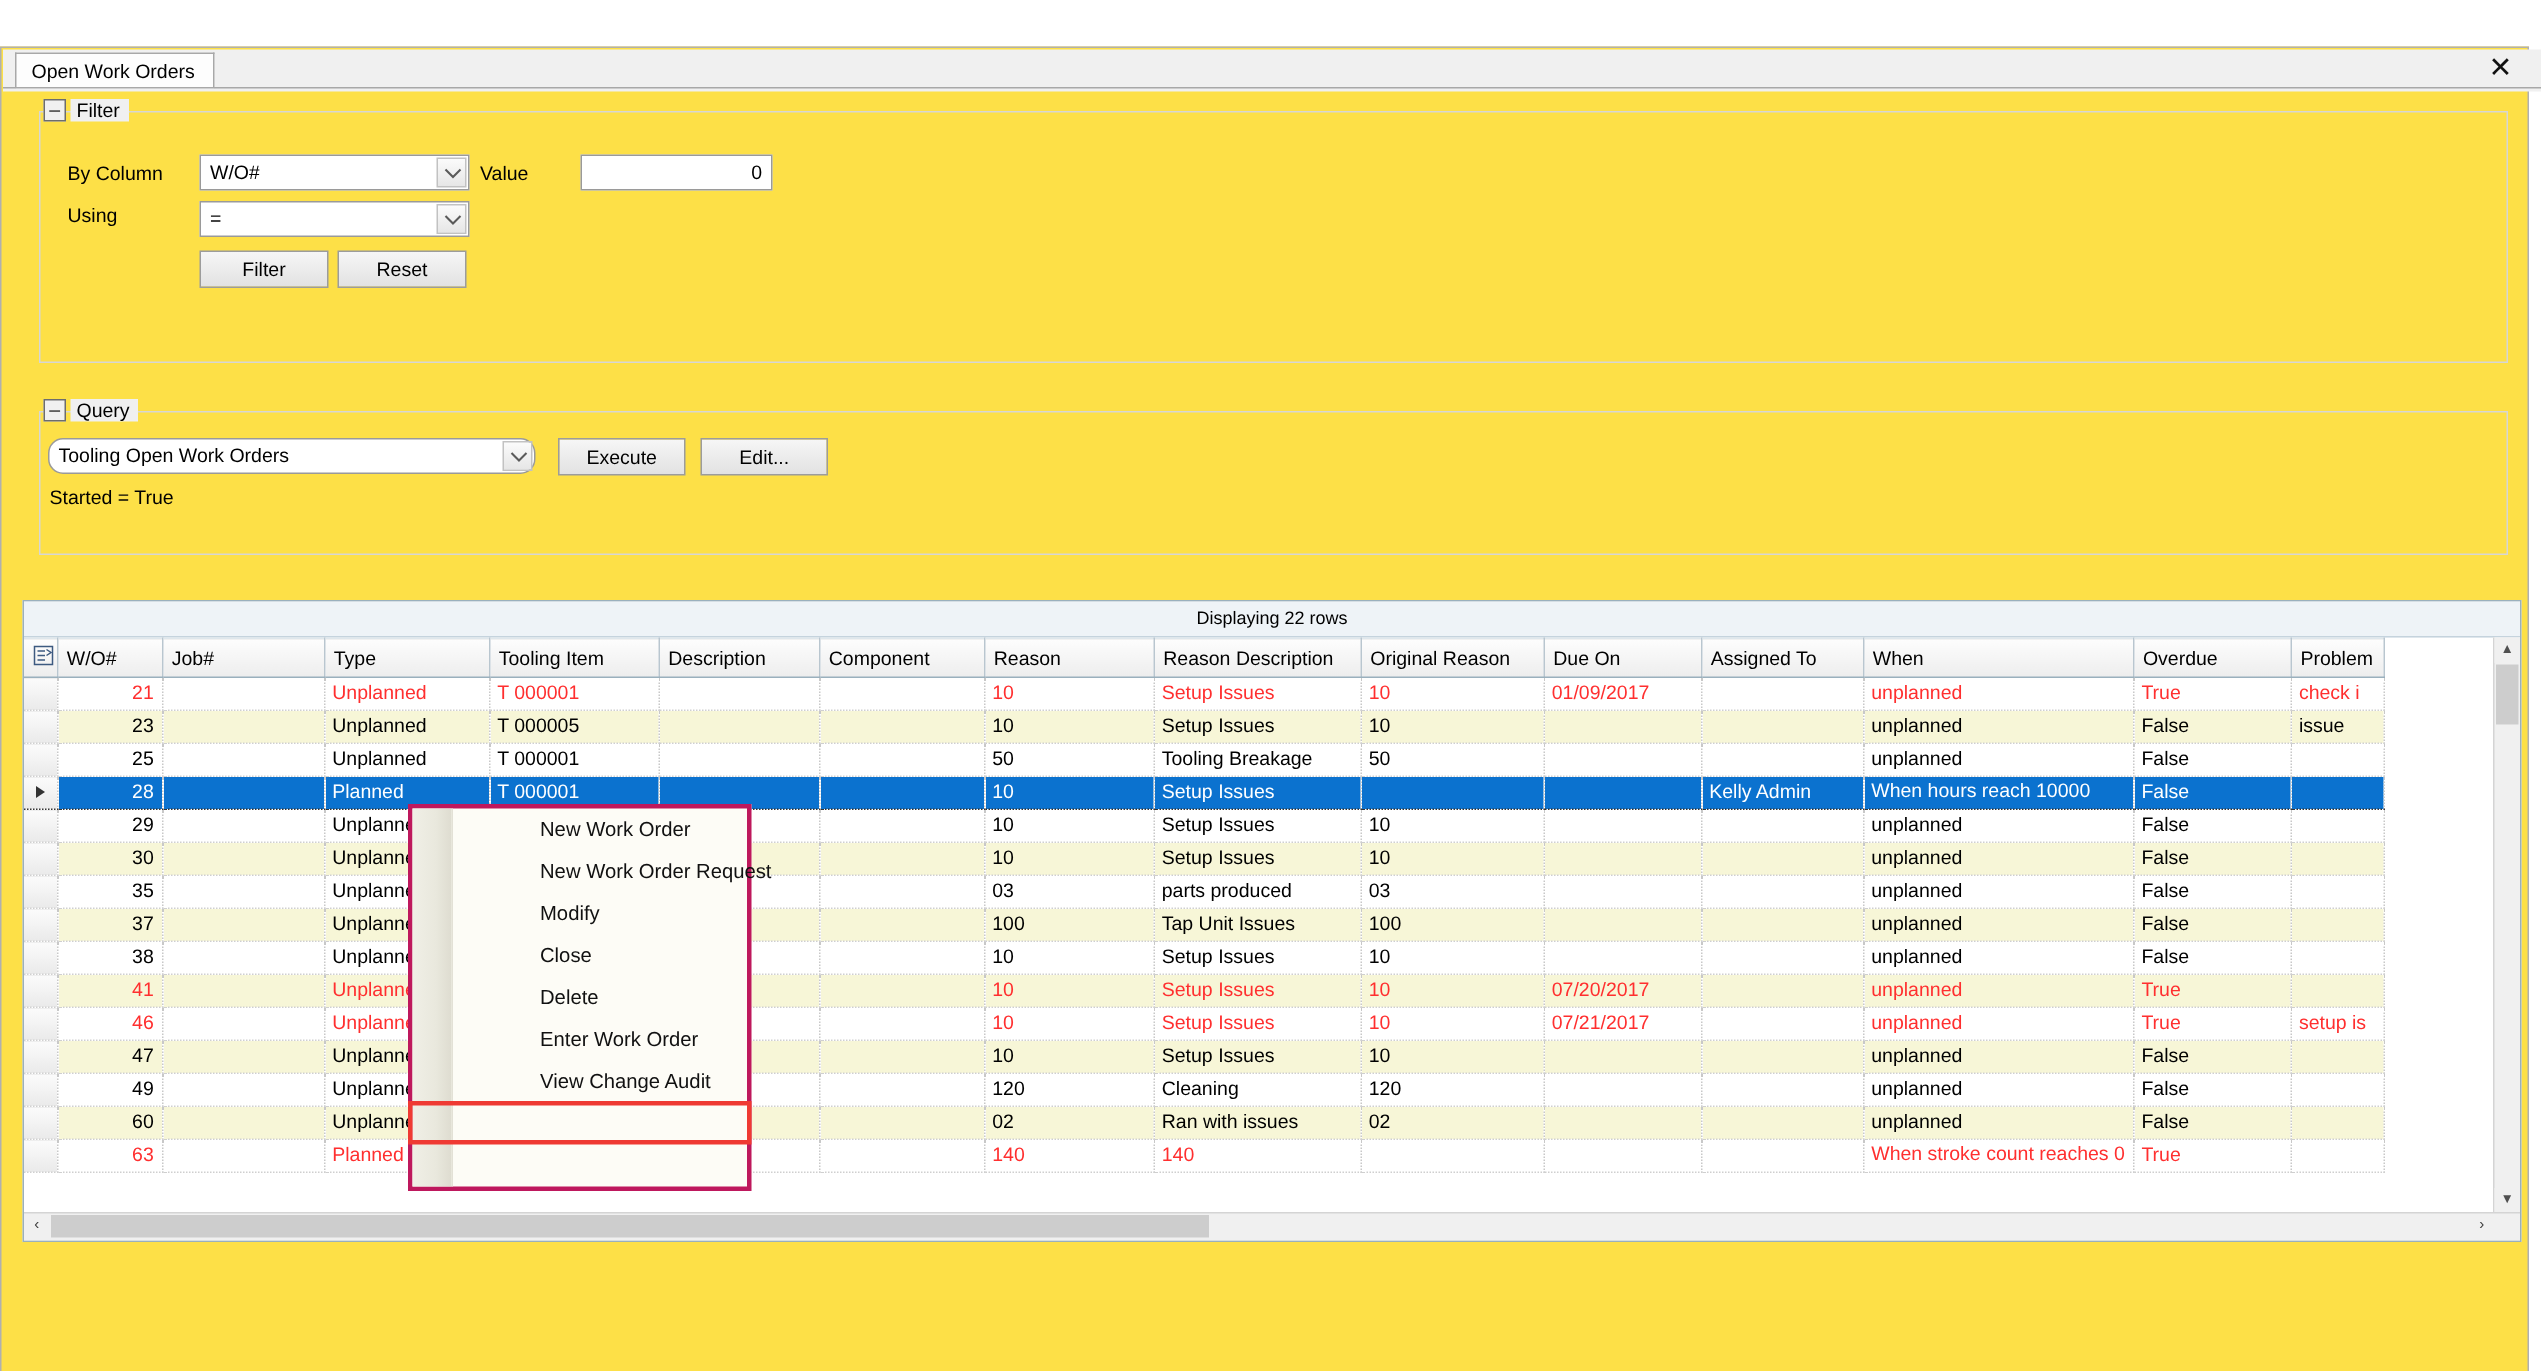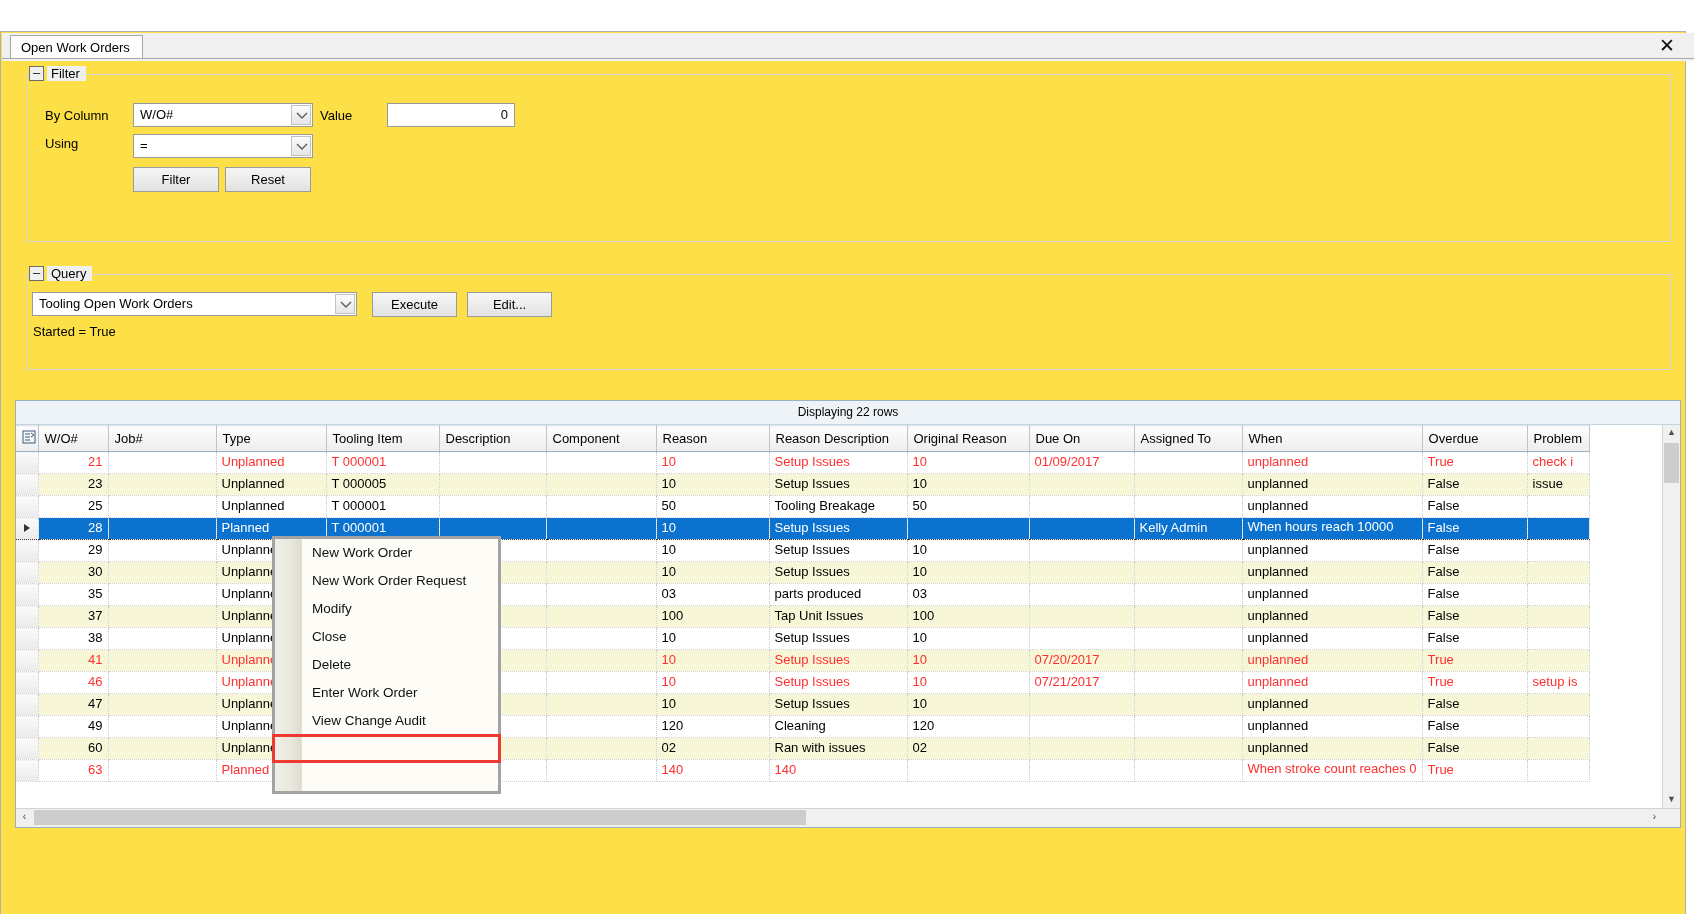--- a/index.html
+++ b/index.html
@@ -197,24 +197,25 @@
   .hs-l,.hs-r{
     position:absolute;top:0;width:17px;height:17px;
     text-align:center;line-height:16px;font-size:10px;color:#404040;
   }
   .hs-l{left:0;}
   .hs-r{right:17px;}
   .hs-thumb{position:absolute;left:18px;top:1px;width:772px;height:15px;background:#cdcdcd;}
   
   .ctxwrap{
     position:absolute;left:271px;top:504px;width:229px;height:258px;
-    border:3px solid #a3a3a3;
+    border:3px solid #be185d;
     box-sizing:border-box;
     background:#fdfcf6;
     z-index:50;
+    padding-left:48px;
   }
   .ctx-gutter{
     position:absolute;left:0;top:0;width:26px;bottom:0;
     background:linear-gradient(90deg,#f0efe6 0%, #e9e8dd 60%, #dedcd0 100%);
     border-right:1px solid #e3e1d6;
   }
   .ctx-item{
     position:relative;
     height:28px;
     line-height:28px;
@@ -278,21 +279,21 @@
     </div>
 
     <div class="btn" style="left:106px;top:92px;width:86px;">Filter</div>
     <div class="btn" style="left:198px;top:92px;width:86px;">Reset</div>
   </div>
 
   <div class="groupbox" style="left:25px;top:242px;width:1646px;height:96px;">
     <div class="collapser">–</div>
     <div class="gb-title">Query</div>
 
-    <div class="combo" style="left:5px;top:17px;width:325px;">
+    <div class="combo" style="left:5px;top:17px;width:325px;border-radius:10px;">
       <span class="val">Tooling Open Work Orders</span>
       <span class="arrow">
         <svg width="12" height="8" viewBox="0 0 12 8">
             <path d="M1 1 L6 6 L11 1" stroke="#5a5a5a" stroke-width="1.4" fill="none"></path>
           </svg>
       </span>
     </div>
     <div class="btn" style="left:345px;top:17px;width:85px;">Execute</div>
     <div class="btn" style="left:440px;top:17px;width:85px;">Edit...</div>
     <div class="lbl" style="left:6px;top:49px;">Started = True</div>

